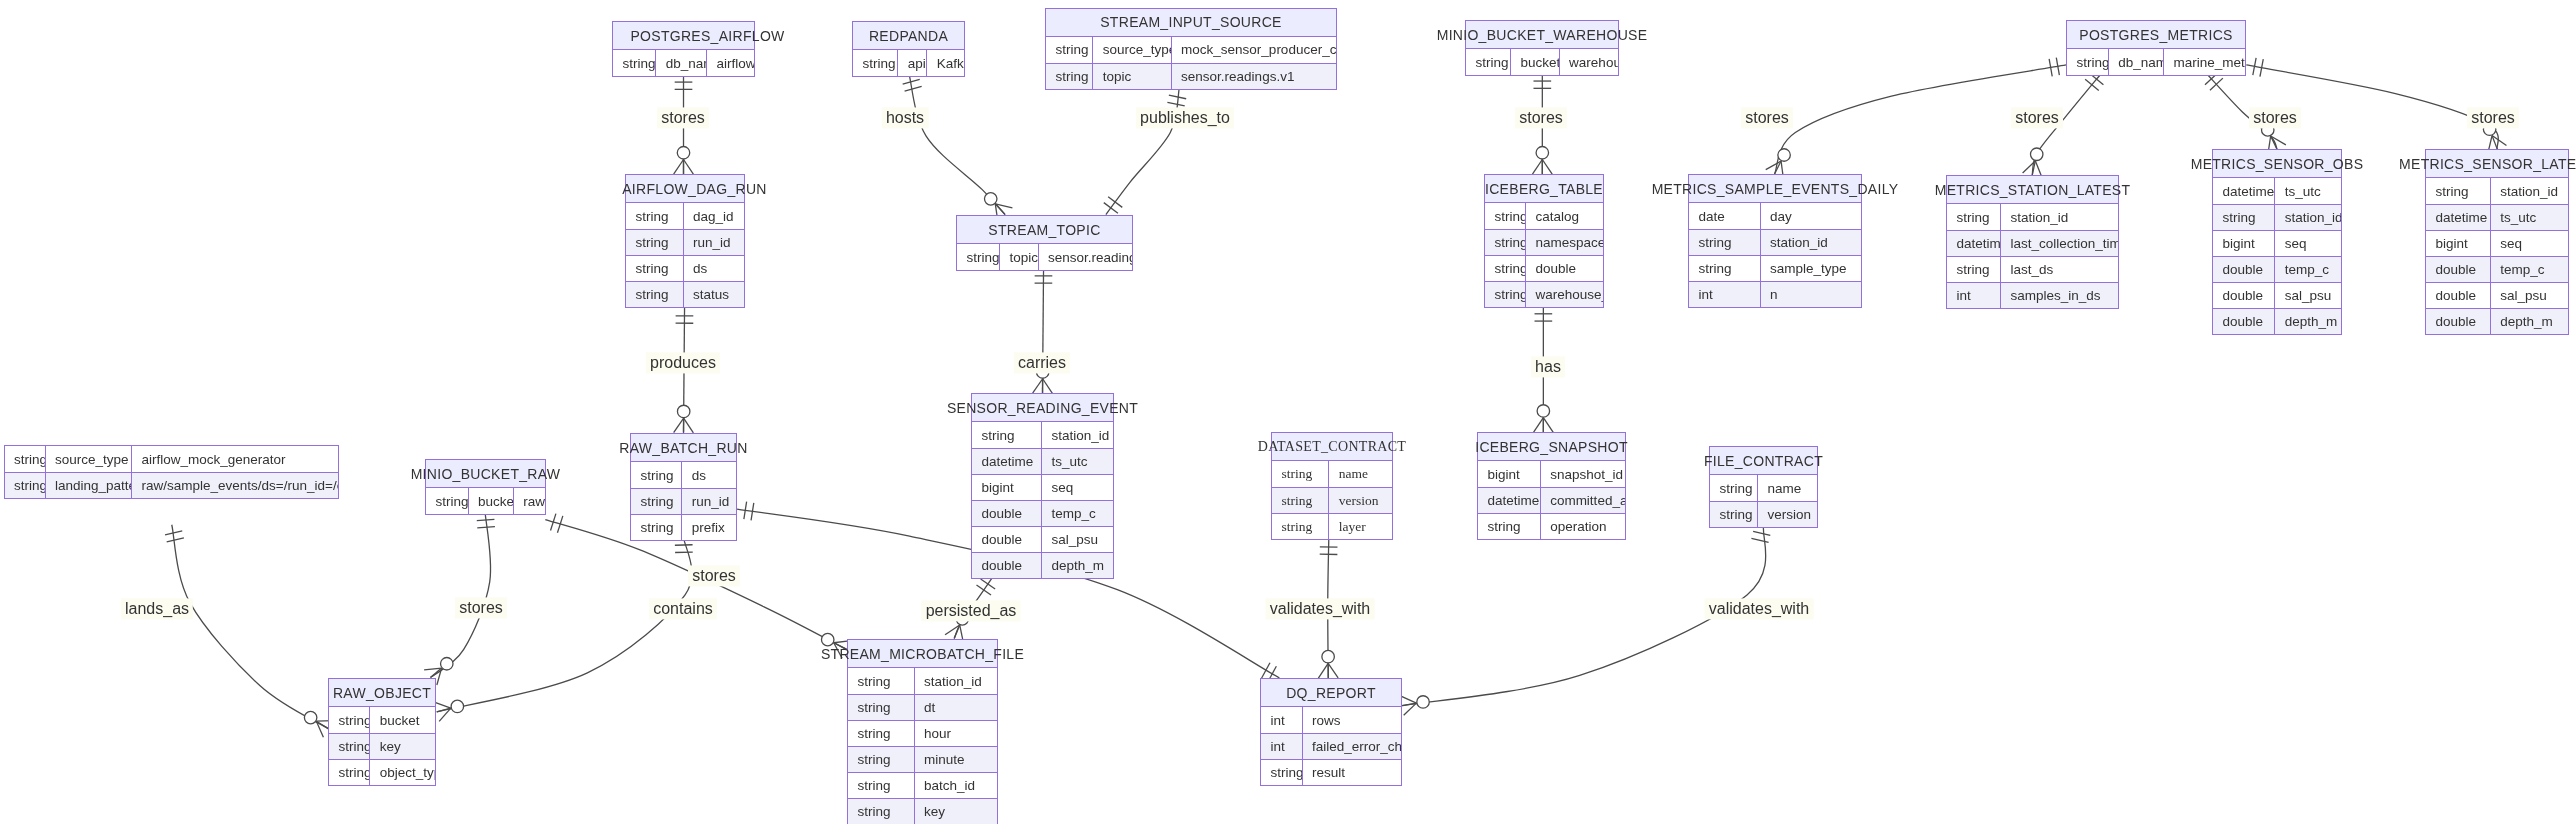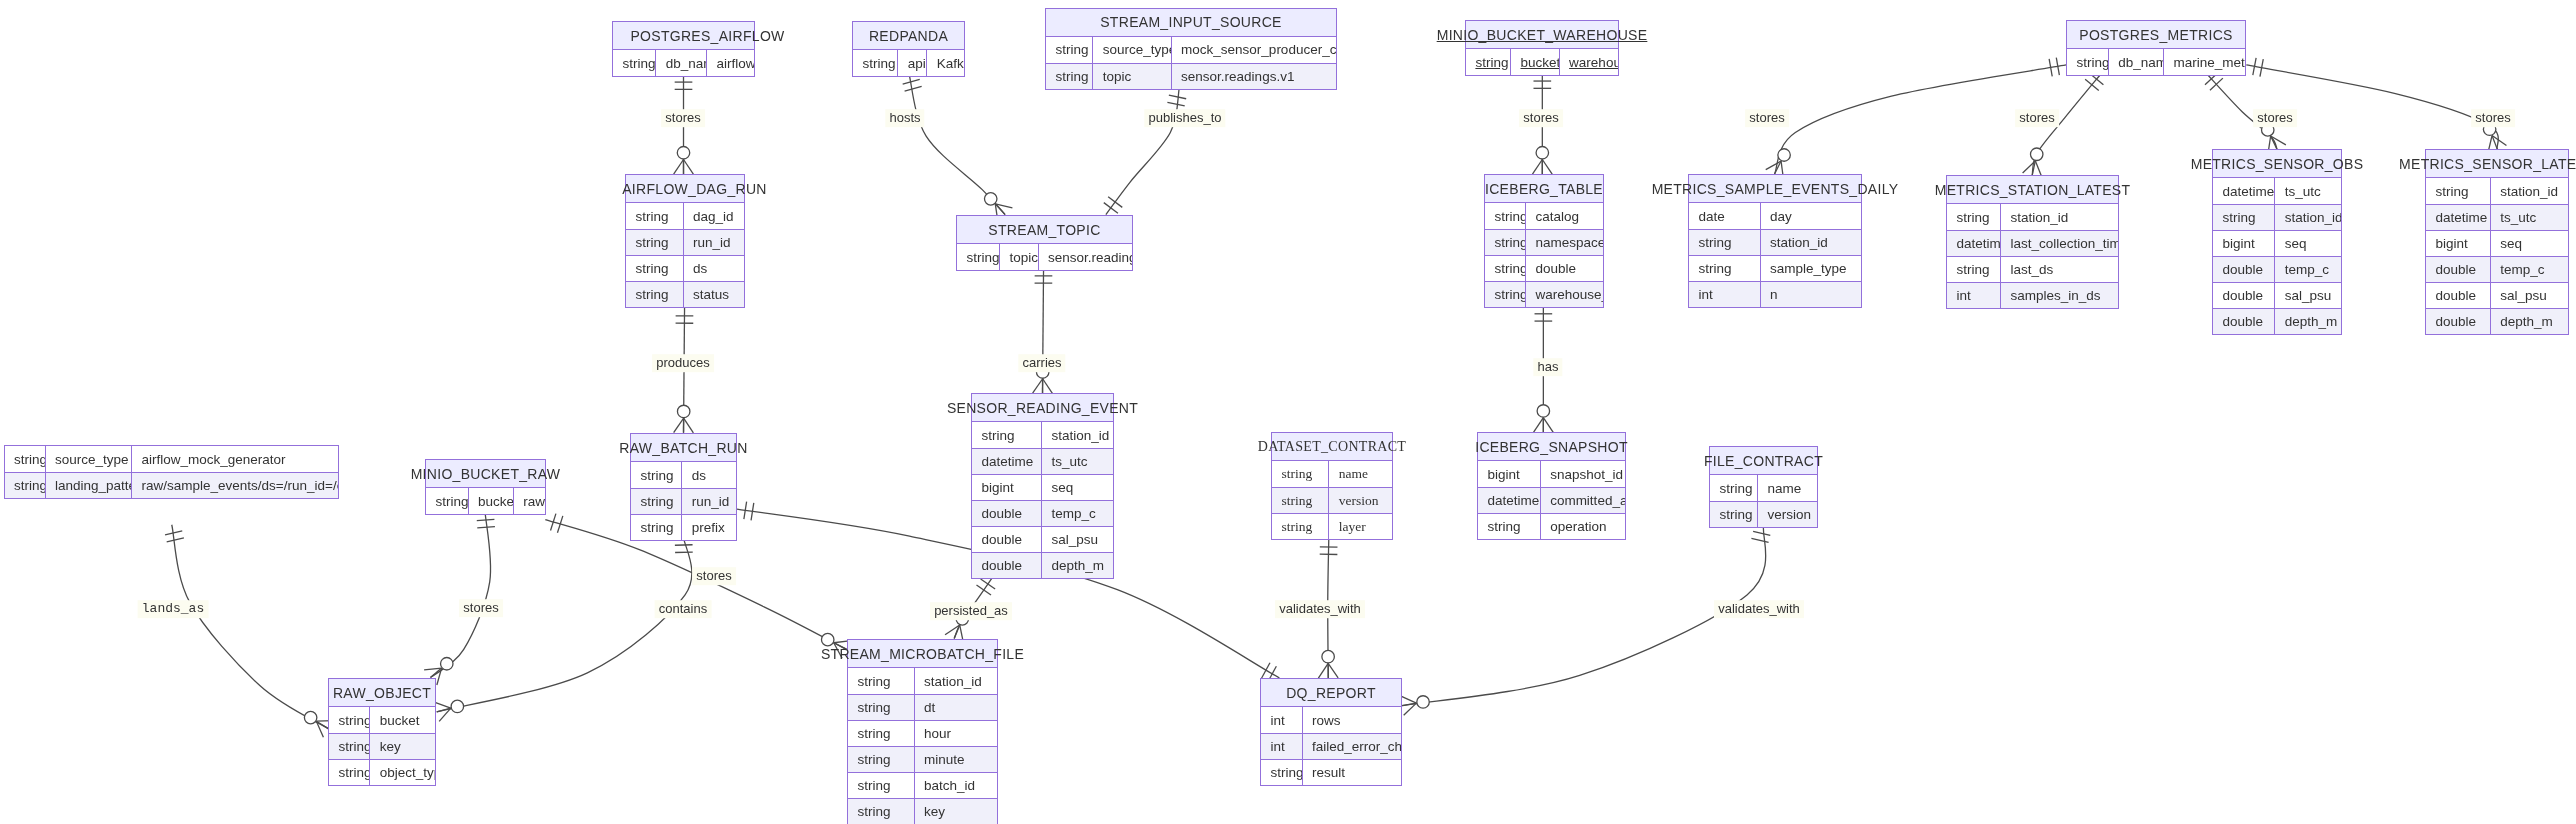--- a/index.html
+++ b/index.html
@@ -9,21 +9,21 @@
   .entity{position:absolute;border:1.8px solid #9370DB;background:#fff;box-sizing:border-box;z-index:2;}
   .entity-header{background:#ECECFF;border-bottom:1.6px solid #9370DB;display:flex;align-items:center;justify-content:center;
           font-size:14px;letter-spacing:0.3px;color:#333;}
   .entity-row{display:grid;box-sizing:border-box;}
   .entity-row + .entity-row{border-top:1px solid #9370DB;}
   .cell{display:flex;align-items:center;padding:0 9.4px;font-size:13.5px;overflow:hidden;white-space:nowrap;box-sizing:border-box;}
   .cell + .cell{border-left:1px solid #9370DB;}
   .row-odd{background:#ffffff;}
   .row-even{background:#f0f0fa;}
   .edge-label{position:absolute;transform:translate(-50%,-50%);background:#fcfcf0;color:#333;
-          font-size:13px;padding:1px 4.2px;white-space:nowrap;z-index:3;line-height:1.2;}
+          font-size:16px;padding:1px 4.2px;white-space:nowrap;z-index:3;line-height:1.2;}
 </style>
 </head>
 <body>
 
 <div id="canvas">
   <svg id="edges" viewBox="0 0 4957 1586" xmlns="http://www.w3.org/2000/svg">
       <g>
         <path d="M1315,142 L1315,335" fill="none" stroke="#4b4b4b" stroke-width="2.5"></path>
         <line x1="1298" y1="158" x2="1332" y2="158" stroke="#4b4b4b" stroke-width="2.5"></line>
         <line x1="1298" y1="172" x2="1332" y2="172" stroke="#4b4b4b" stroke-width="2.5"></line>
@@ -220,21 +220,21 @@
         <span class="cell">string</span>
         <span class="cell">source_type</span>
         <span class="cell">mock_sensor_producer_container</span>
       </div>
       <div class="entity-row row-even" style="height: 26px; grid-template-columns: 16fr 27fr 57fr;">
         <span class="cell">string</span>
         <span class="cell">topic</span>
         <span class="cell">sensor.readings.v1</span>
       </div>
     </div>
-    <div class="entity" style="left: 1465px; top: 20px; width: 154px; text-decoration: underline;">
+    <div class="entity" style="left: 1465px; top: 20px; width: 154px;">
       <div class="entity-header" style="height: 27px;">
         <span>MINIO_BUCKET_WAREHOUSE</span>
       </div>
       <div class="entity-row row-odd" style="height: 26px; grid-template-columns: 29fr 32fr 39fr;">
         <span class="cell">string</span>
         <span class="cell">bucket</span>
         <span class="cell">warehouse</span>
       </div>
     </div>
     <div class="entity" style="left: 2066px; top: 20px; width: 180px;">
@@ -581,21 +581,21 @@
     <div class="edge-label" style="left: 905px; top: 118px;">hosts</div>
     <div class="edge-label" style="left: 1185px; top: 118px;">publishes_to</div>
     <div class="edge-label" style="left: 1541px; top: 118px;">stores</div>
     <div class="edge-label" style="left: 1767px; top: 118px;">stores</div>
     <div class="edge-label" style="left: 2037px; top: 118px;">stores</div>
     <div class="edge-label" style="left: 2275px; top: 118px;">stores</div>
     <div class="edge-label" style="left: 2493px; top: 118px;">stores</div>
     <div class="edge-label" style="left: 683px; top: 363px;">produces</div>
     <div class="edge-label" style="left: 1042px; top: 363px;">carries</div>
     <div class="edge-label" style="left: 1548px; top: 367px;">has</div>
-    <div class="edge-label" style="left: 173px; top: 609px; font-family: Liberation Mono, monospace;">lands_as</div>
+    <div class="edge-label" style="left: 157px; top: 609px;">lands_as</div>
     <div class="edge-label" style="left: 481px; top: 608px;">stores</div>
     <div class="edge-label" style="left: 683px; top: 609px;">contains</div>
     <div class="edge-label" style="left: 714px; top: 576px;">stores</div>
     <div class="edge-label" style="left: 971px; top: 611px;">persisted_as</div>
     <div class="edge-label" style="left: 1320px; top: 609px;">validates_with</div>
     <div class="edge-label" style="left: 1759px; top: 609px;">validates_with</div>
   </div>
 
 
 </body></html>

